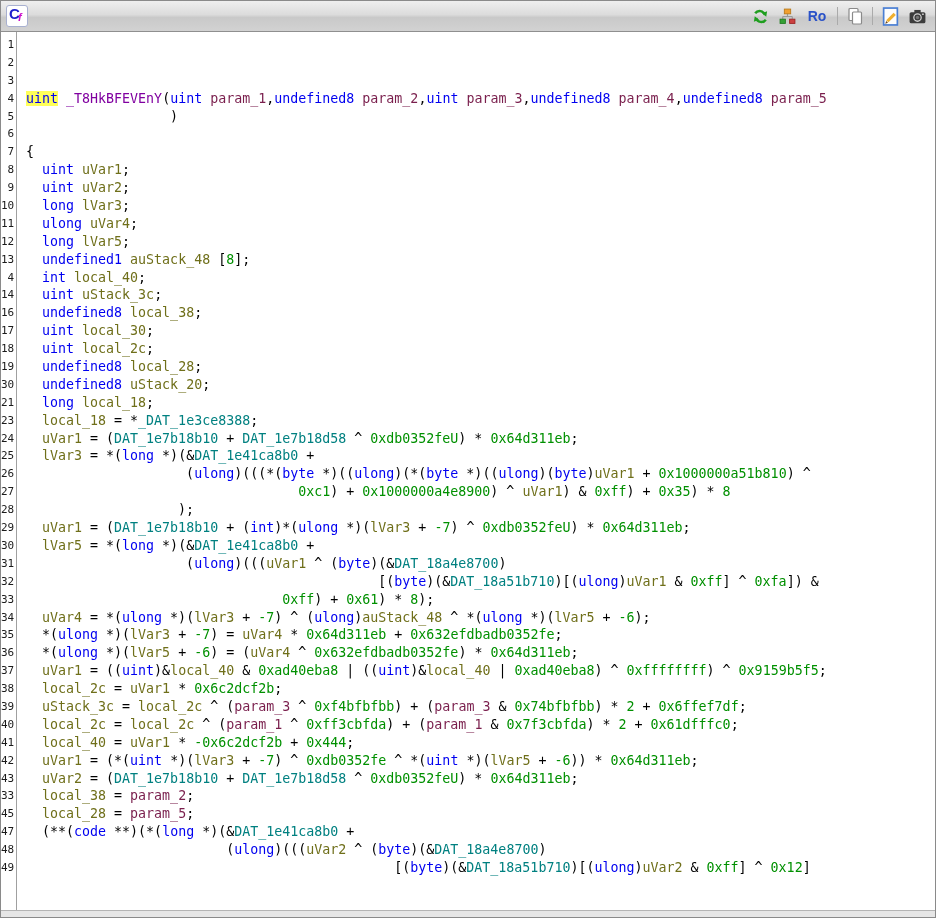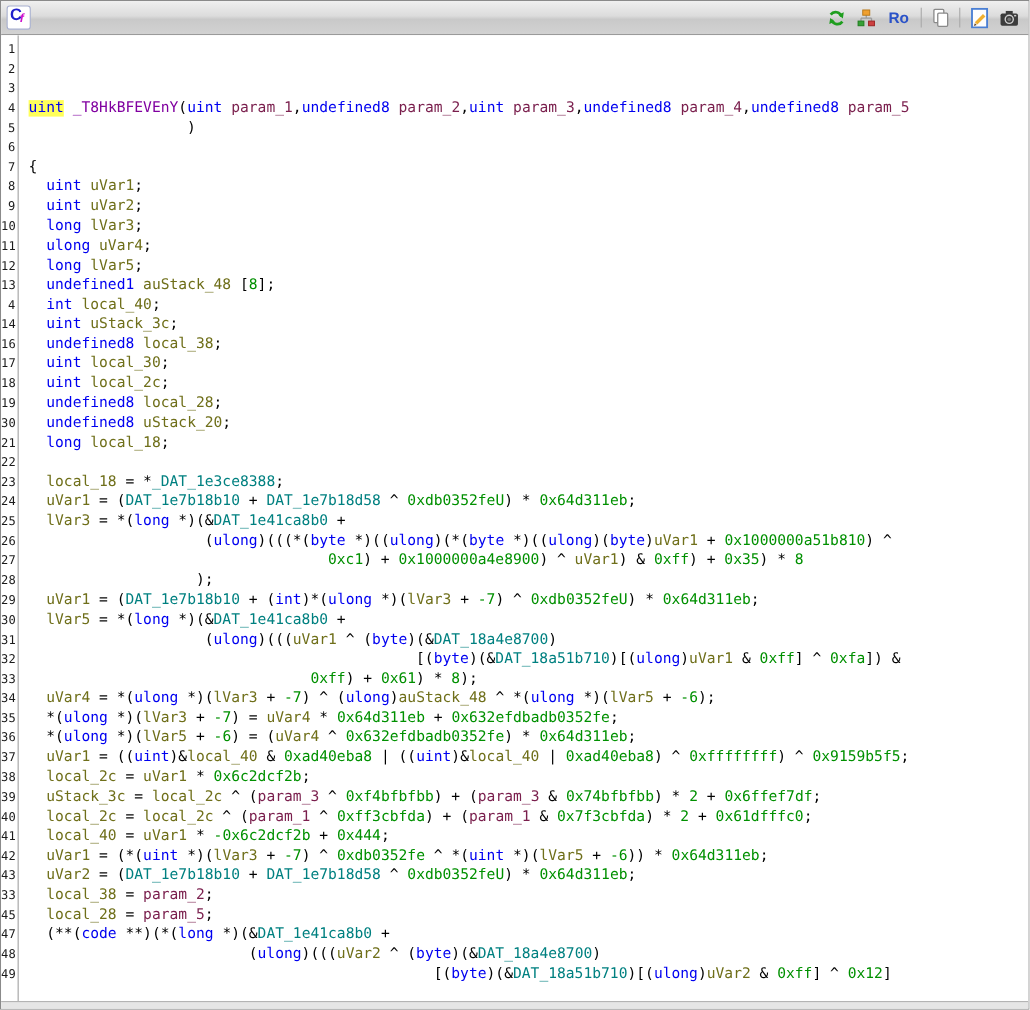--- a/index.html
+++ b/index.html
@@ -105,21 +105,20 @@
         <div class="row"><span class="ln">12</span><span class="lc"><span style="color: rgb(0, 0, 0);">  </span><span style="color: rgb(0, 0, 240);">long</span><span style="color: rgb(0, 0, 0);"> </span><span style="color: rgb(111, 111, 26);">lVar5</span><span style="color: rgb(0, 0, 0);">;</span></span></div>
         <div class="row"><span class="ln">13</span><span class="lc"><span style="color: rgb(0, 0, 0);">  </span><span style="color: rgb(0, 0, 240);">undefined1</span><span style="color: rgb(0, 0, 0);"> </span><span style="color: rgb(111, 111, 26);">auStack_48</span><span style="color: rgb(0, 0, 0);"> [</span><span style="color: rgb(0, 144, 0);">8</span><span style="color: rgb(0, 0, 0);">];</span></span></div>
         <div class="row"><span class="ln">4</span><span class="lc"><span style="color: rgb(0, 0, 0);">  </span><span style="color: rgb(0, 0, 240);">int</span><span style="color: rgb(0, 0, 0);"> </span><span style="color: rgb(111, 111, 26);">local_40</span><span style="color: rgb(0, 0, 0);">;</span></span></div>
         <div class="row"><span class="ln">14</span><span class="lc"><span style="color: rgb(0, 0, 0);">  </span><span style="color: rgb(0, 0, 240);">uint</span><span style="color: rgb(0, 0, 0);"> </span><span style="color: rgb(111, 111, 26);">uStack_3c</span><span style="color: rgb(0, 0, 0);">;</span></span></div>
         <div class="row"><span class="ln">16</span><span class="lc"><span style="color: rgb(0, 0, 0);">  </span><span style="color: rgb(0, 0, 240);">undefined8</span><span style="color: rgb(0, 0, 0);"> </span><span style="color: rgb(111, 111, 26);">local_38</span><span style="color: rgb(0, 0, 0);">;</span></span></div>
         <div class="row"><span class="ln">17</span><span class="lc"><span style="color: rgb(0, 0, 0);">  </span><span style="color: rgb(0, 0, 240);">uint</span><span style="color: rgb(0, 0, 0);"> </span><span style="color: rgb(111, 111, 26);">local_30</span><span style="color: rgb(0, 0, 0);">;</span></span></div>
         <div class="row"><span class="ln">18</span><span class="lc"><span style="color: rgb(0, 0, 0);">  </span><span style="color: rgb(0, 0, 240);">uint</span><span style="color: rgb(0, 0, 0);"> </span><span style="color: rgb(111, 111, 26);">local_2c</span><span style="color: rgb(0, 0, 0);">;</span></span></div>
         <div class="row"><span class="ln">19</span><span class="lc"><span style="color: rgb(0, 0, 0);">  </span><span style="color: rgb(0, 0, 240);">undefined8</span><span style="color: rgb(0, 0, 0);"> </span><span style="color: rgb(111, 111, 26);">local_28</span><span style="color: rgb(0, 0, 0);">;</span></span></div>
         <div class="row"><span class="ln">30</span><span class="lc"><span style="color: rgb(0, 0, 0);">  </span><span style="color: rgb(0, 0, 240);">undefined8</span><span style="color: rgb(0, 0, 0);"> </span><span style="color: rgb(111, 111, 26);">uStack_20</span><span style="color: rgb(0, 0, 0);">;</span></span></div>
         <div class="row"><span class="ln">21</span><span class="lc"><span style="color: rgb(0, 0, 0);">  </span><span style="color: rgb(0, 0, 240);">long</span><span style="color: rgb(0, 0, 0);"> </span><span style="color: rgb(111, 111, 26);">local_18</span><span style="color: rgb(0, 0, 0);">;</span></span></div>
-        <div class="row"><span class="ln">22</span><span class="lc"></span></div>
         <div class="row"><span class="ln">23</span><span class="lc"><span style="color: rgb(0, 0, 0);">  </span><span style="color: rgb(111, 111, 26);">local_18</span><span style="color: rgb(0, 0, 0);"> = *</span><span style="color: rgb(0, 128, 128);">_DAT_1e3ce8388</span><span style="color: rgb(0, 0, 0);">;</span></span></div>
         <div class="row"><span class="ln">24</span><span class="lc"><span style="color: rgb(0, 0, 0);">  </span><span style="color: rgb(111, 111, 26);">uVar1</span><span style="color: rgb(0, 0, 0);"> = (</span><span style="color: rgb(0, 128, 128);">DAT_1e7b18b10</span><span style="color: rgb(0, 0, 0);"> + </span><span style="color: rgb(0, 128, 128);">DAT_1e7b18d58</span><span style="color: rgb(0, 0, 0);"> ^ </span><span style="color: rgb(0, 144, 0);">0xdb0352feU</span><span style="color: rgb(0, 0, 0);">) * </span><span style="color: rgb(0, 144, 0);">0x64d311eb</span><span style="color: rgb(0, 0, 0);">;</span></span></div>
         <div class="row"><span class="ln">25</span><span class="lc"><span style="color: rgb(0, 0, 0);">  </span><span style="color: rgb(111, 111, 26);">lVar3</span><span style="color: rgb(0, 0, 0);"> = *(</span><span style="color: rgb(0, 0, 240);">long</span><span style="color: rgb(0, 0, 0);"> *)(&amp;</span><span style="color: rgb(0, 128, 128);">DAT_1e41ca8b0</span><span style="color: rgb(0, 0, 0);"> +</span></span></div>
         <div class="row"><span class="ln">26</span><span class="lc"><span style="color: rgb(0, 0, 0);">                    (</span><span style="color: rgb(0, 0, 240);">ulong</span><span style="color: rgb(0, 0, 0);">)(((*(</span><span style="color: rgb(0, 0, 240);">byte</span><span style="color: rgb(0, 0, 0);"> *)((</span><span style="color: rgb(0, 0, 240);">ulong</span><span style="color: rgb(0, 0, 0);">)(*(</span><span style="color: rgb(0, 0, 240);">byte</span><span style="color: rgb(0, 0, 0);"> *)((</span><span style="color: rgb(0, 0, 240);">ulong</span><span style="color: rgb(0, 0, 0);">)(</span><span style="color: rgb(0, 0, 240);">byte</span><span style="color: rgb(0, 0, 0);">)</span><span style="color: rgb(111, 111, 26);">uVar1</span><span style="color: rgb(0, 0, 0);"> + </span><span style="color: rgb(0, 144, 0);">0x1000000a51b810</span><span style="color: rgb(0, 0, 0);">) ^</span></span></div>
         <div class="row"><span class="ln">27</span><span class="lc"><span style="color: rgb(0, 0, 0);">                                  </span><span style="color: rgb(0, 144, 0);">0xc1</span><span style="color: rgb(0, 0, 0);">) + </span><span style="color: rgb(0, 144, 0);">0x1000000a4e8900</span><span style="color: rgb(0, 0, 0);">) ^ </span><span style="color: rgb(111, 111, 26);">uVar1</span><span style="color: rgb(0, 0, 0);">) &amp; </span><span style="color: rgb(0, 144, 0);">0xff</span><span style="color: rgb(0, 0, 0);">) + </span><span style="color: rgb(0, 144, 0);">0x35</span><span style="color: rgb(0, 0, 0);">) * </span><span style="color: rgb(0, 144, 0);">8</span></span></div>
         <div class="row"><span class="ln">28</span><span class="lc"><span style="color: rgb(0, 0, 0);">                   );</span></span></div>
         <div class="row"><span class="ln">29</span><span class="lc"><span style="color: rgb(0, 0, 0);">  </span><span style="color: rgb(111, 111, 26);">uVar1</span><span style="color: rgb(0, 0, 0);"> = (</span><span style="color: rgb(0, 128, 128);">DAT_1e7b18b10</span><span style="color: rgb(0, 0, 0);"> + (</span><span style="color: rgb(0, 0, 240);">int</span><span style="color: rgb(0, 0, 0);">)*(</span><span style="color: rgb(0, 0, 240);">ulong</span><span style="color: rgb(0, 0, 0);"> *)(</span><span style="color: rgb(111, 111, 26);">lVar3</span><span style="color: rgb(0, 0, 0);"> + </span><span style="color: rgb(0, 144, 0);">-7</span><span style="color: rgb(0, 0, 0);">) ^ </span><span style="color: rgb(0, 144, 0);">0xdb0352feU</span><span style="color: rgb(0, 0, 0);">) * </span><span style="color: rgb(0, 144, 0);">0x64d311eb</span><span style="color: rgb(0, 0, 0);">;</span></span></div>
         <div class="row"><span class="ln">30</span><span class="lc"><span style="color: rgb(0, 0, 0);">  </span><span style="color: rgb(111, 111, 26);">lVar5</span><span style="color: rgb(0, 0, 0);"> = *(</span><span style="color: rgb(0, 0, 240);">long</span><span style="color: rgb(0, 0, 0);"> *)(&amp;</span><span style="color: rgb(0, 128, 128);">DAT_1e41ca8b0</span><span style="color: rgb(0, 0, 0);"> +</span></span></div>
         <div class="row"><span class="ln">31</span><span class="lc"><span style="color: rgb(0, 0, 0);">                    (</span><span style="color: rgb(0, 0, 240);">ulong</span><span style="color: rgb(0, 0, 0);">)(((</span><span style="color: rgb(111, 111, 26);">uVar1</span><span style="color: rgb(0, 0, 0);"> ^ (</span><span style="color: rgb(0, 0, 240);">byte</span><span style="color: rgb(0, 0, 0);">)(&amp;</span><span style="color: rgb(0, 128, 128);">DAT_18a4e8700</span><span style="color: rgb(0, 0, 0);">)</span></span></div>
         <div class="row"><span class="ln">32</span><span class="lc"><span style="color: rgb(0, 0, 0);">                                            [(</span><span style="color: rgb(0, 0, 240);">byte</span><span style="color: rgb(0, 0, 0);">)(&amp;</span><span style="color: rgb(0, 128, 128);">DAT_18a51b710</span><span style="color: rgb(0, 0, 0);">)[(</span><span style="color: rgb(0, 0, 240);">ulong</span><span style="color: rgb(0, 0, 0);">)</span><span style="color: rgb(111, 111, 26);">uVar1</span><span style="color: rgb(0, 0, 0);"> &amp; </span><span style="color: rgb(0, 144, 0);">0xff</span><span style="color: rgb(0, 0, 0);">] ^ </span><span style="color: rgb(0, 144, 0);">0xfa</span><span style="color: rgb(0, 0, 0);">]) &amp;</span></span></div>

